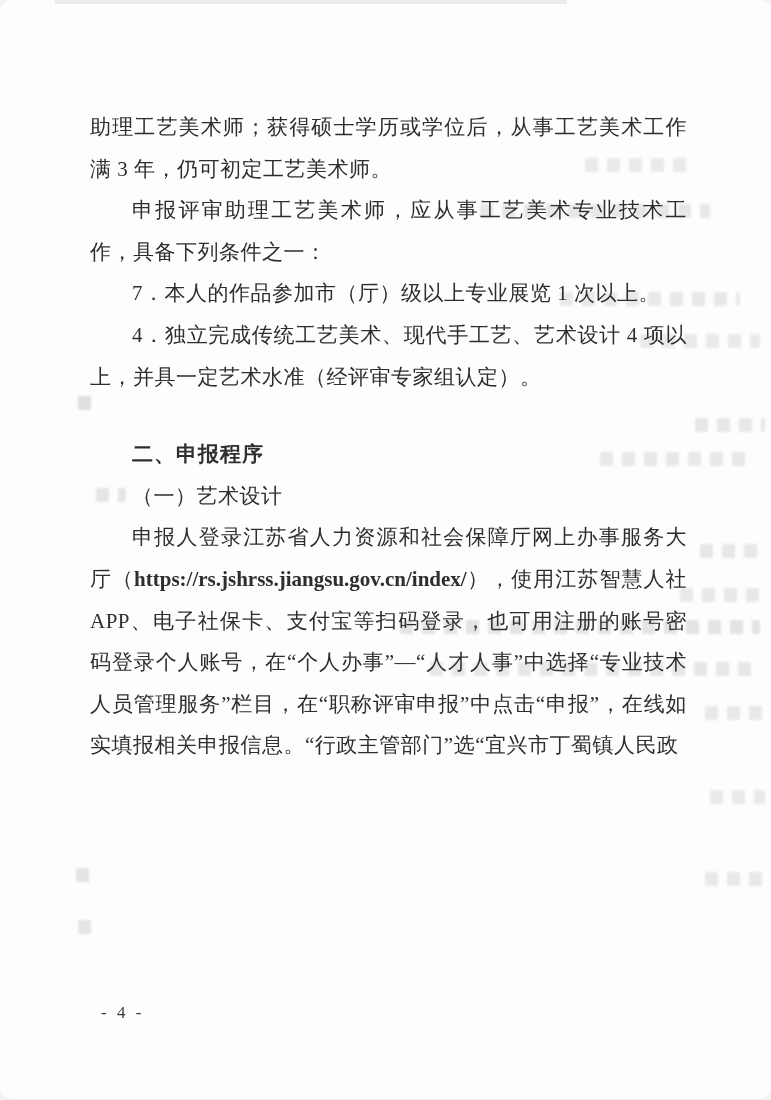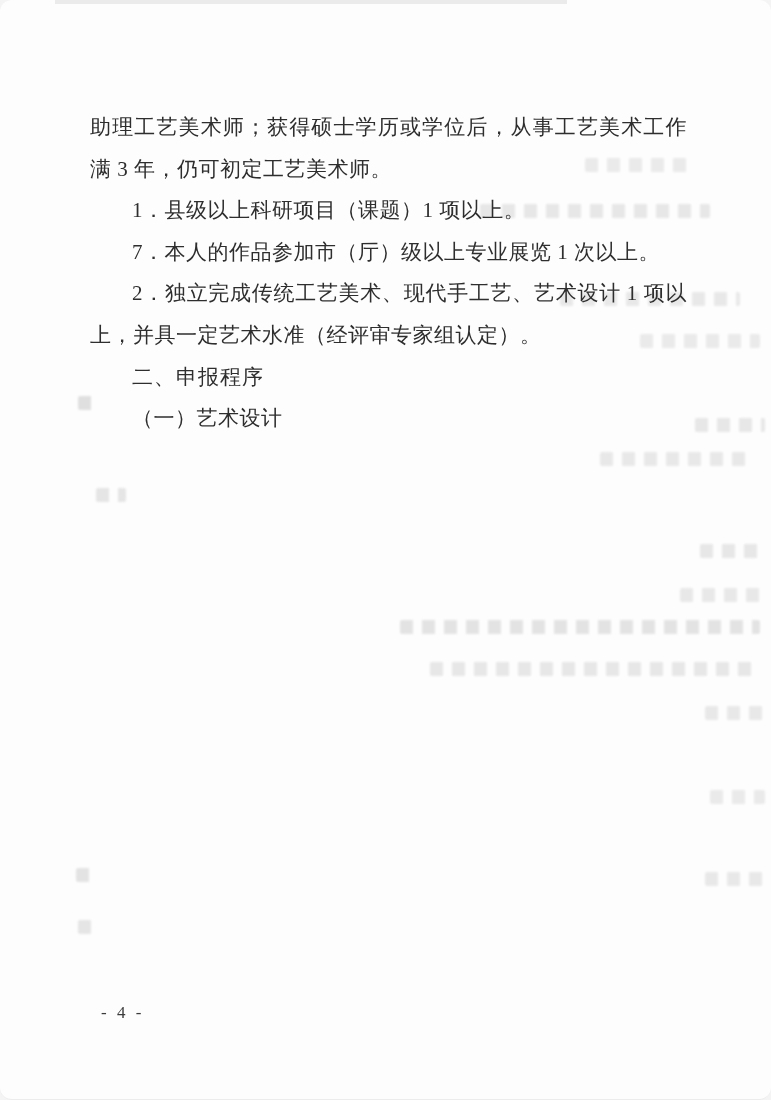--- a/index.html
+++ b/index.html
@@ -27,21 +27,21 @@
     position: absolute;
     left: 90px; top: 107px; width: 597px;
     font-size: 21px;
     line-height: 41.6px;
     text-align: justify;
     text-justify: inter-ideograph;
     letter-spacing: 0.5px;
   }
   .para { margin: 0; }
   .para.indent { text-indent: 2em; }
-  .para.bold { font-weight: normal; letter-spacing: 1px; }
+  .para.bold { font-weight: bold; letter-spacing: 1px; margin-top: 36px; }
   .url-seg {
     font-weight: bold;
     font-family: "Liberation Serif", serif;
     letter-spacing: 0;
   }
   .page-number {
     position: absolute;
     left: 101px; top: 1003px;
     font-size: 17px;
     letter-spacing: 3px;
@@ -77,22 +77,23 @@
   <div class="ghost" style="left:400px; top:620px; width:360px; opacity:.30;"></div>
   <div class="ghost" style="left:430px; top:662px; width:330px; opacity:.26;"></div>
   <div class="ghost" style="left:705px; top:706px; width:60px;  opacity:.24;"></div>
   <div class="ghost" style="left:710px; top:790px; width:55px;  opacity:.22;"></div>
   <div class="ghost" style="left:76px;  top:868px; width:18px;  opacity:.30;"></div>
   <div class="ghost" style="left:705px; top:872px; width:60px;  opacity:.24;"></div>
   <div class="ghost" style="left:78px;  top:920px; width:14px;  opacity:.28;"></div>
 
   <div class="doc-body">
       <p class="para"><span>助理工艺美术师；获得硕士学历或学位后，从事工艺美术工作满 3 年，仍可初定工艺美术师。</span></p>
-      <p class="para indent"><span>1．县级以上科研项目（课题）1 项以上。</span></p>
+      <p class="para indent"><span>申报评审助理工艺美术师，应从事工艺美术专业技术工作，具备下列条件之一：</span></p>
       <p class="para indent"><span>7．本人的作品参加市（厅）级以上专业展览 1 次以上。</span></p>
-      <p class="para indent"><span>2．独立完成传统工艺美术、现代手工艺、艺术设计 1 项以上，并具一定艺术水准（经评审专家组认定）。</span></p>
+      <p class="para indent"><span>4．独立完成传统工艺美术、现代手工艺、艺术设计 4 项以上，并具一定艺术水准（经评审专家组认定）。</span></p>
       <p class="para indent bold"><span>二、申报程序</span></p>
       <p class="para indent"><span>（一）艺术设计</span></p>
+      <p class="para indent"><span>申报人登录江苏省人力资源和社会保障厅网上办事服务大厅（</span><span class="url-seg">https://rs.jshrss.jiangsu.gov.cn/index/</span><span>），使用江苏智慧人社APP、电子社保卡、支付宝等扫码登录，也可用注册的账号密码登录个人账号，在“个人办事”—“人才人事”中选择“专业技术人员管理服务”栏目，在“职称评审申报”中点击“申报”，在线如实填报相关申报信息。“行政主管部门”选“宜兴市丁蜀镇人民政</span></p>
     </div>
 
   <div class="page-number">- 4 -</div>
 
 </div>
 
 </body></html>

